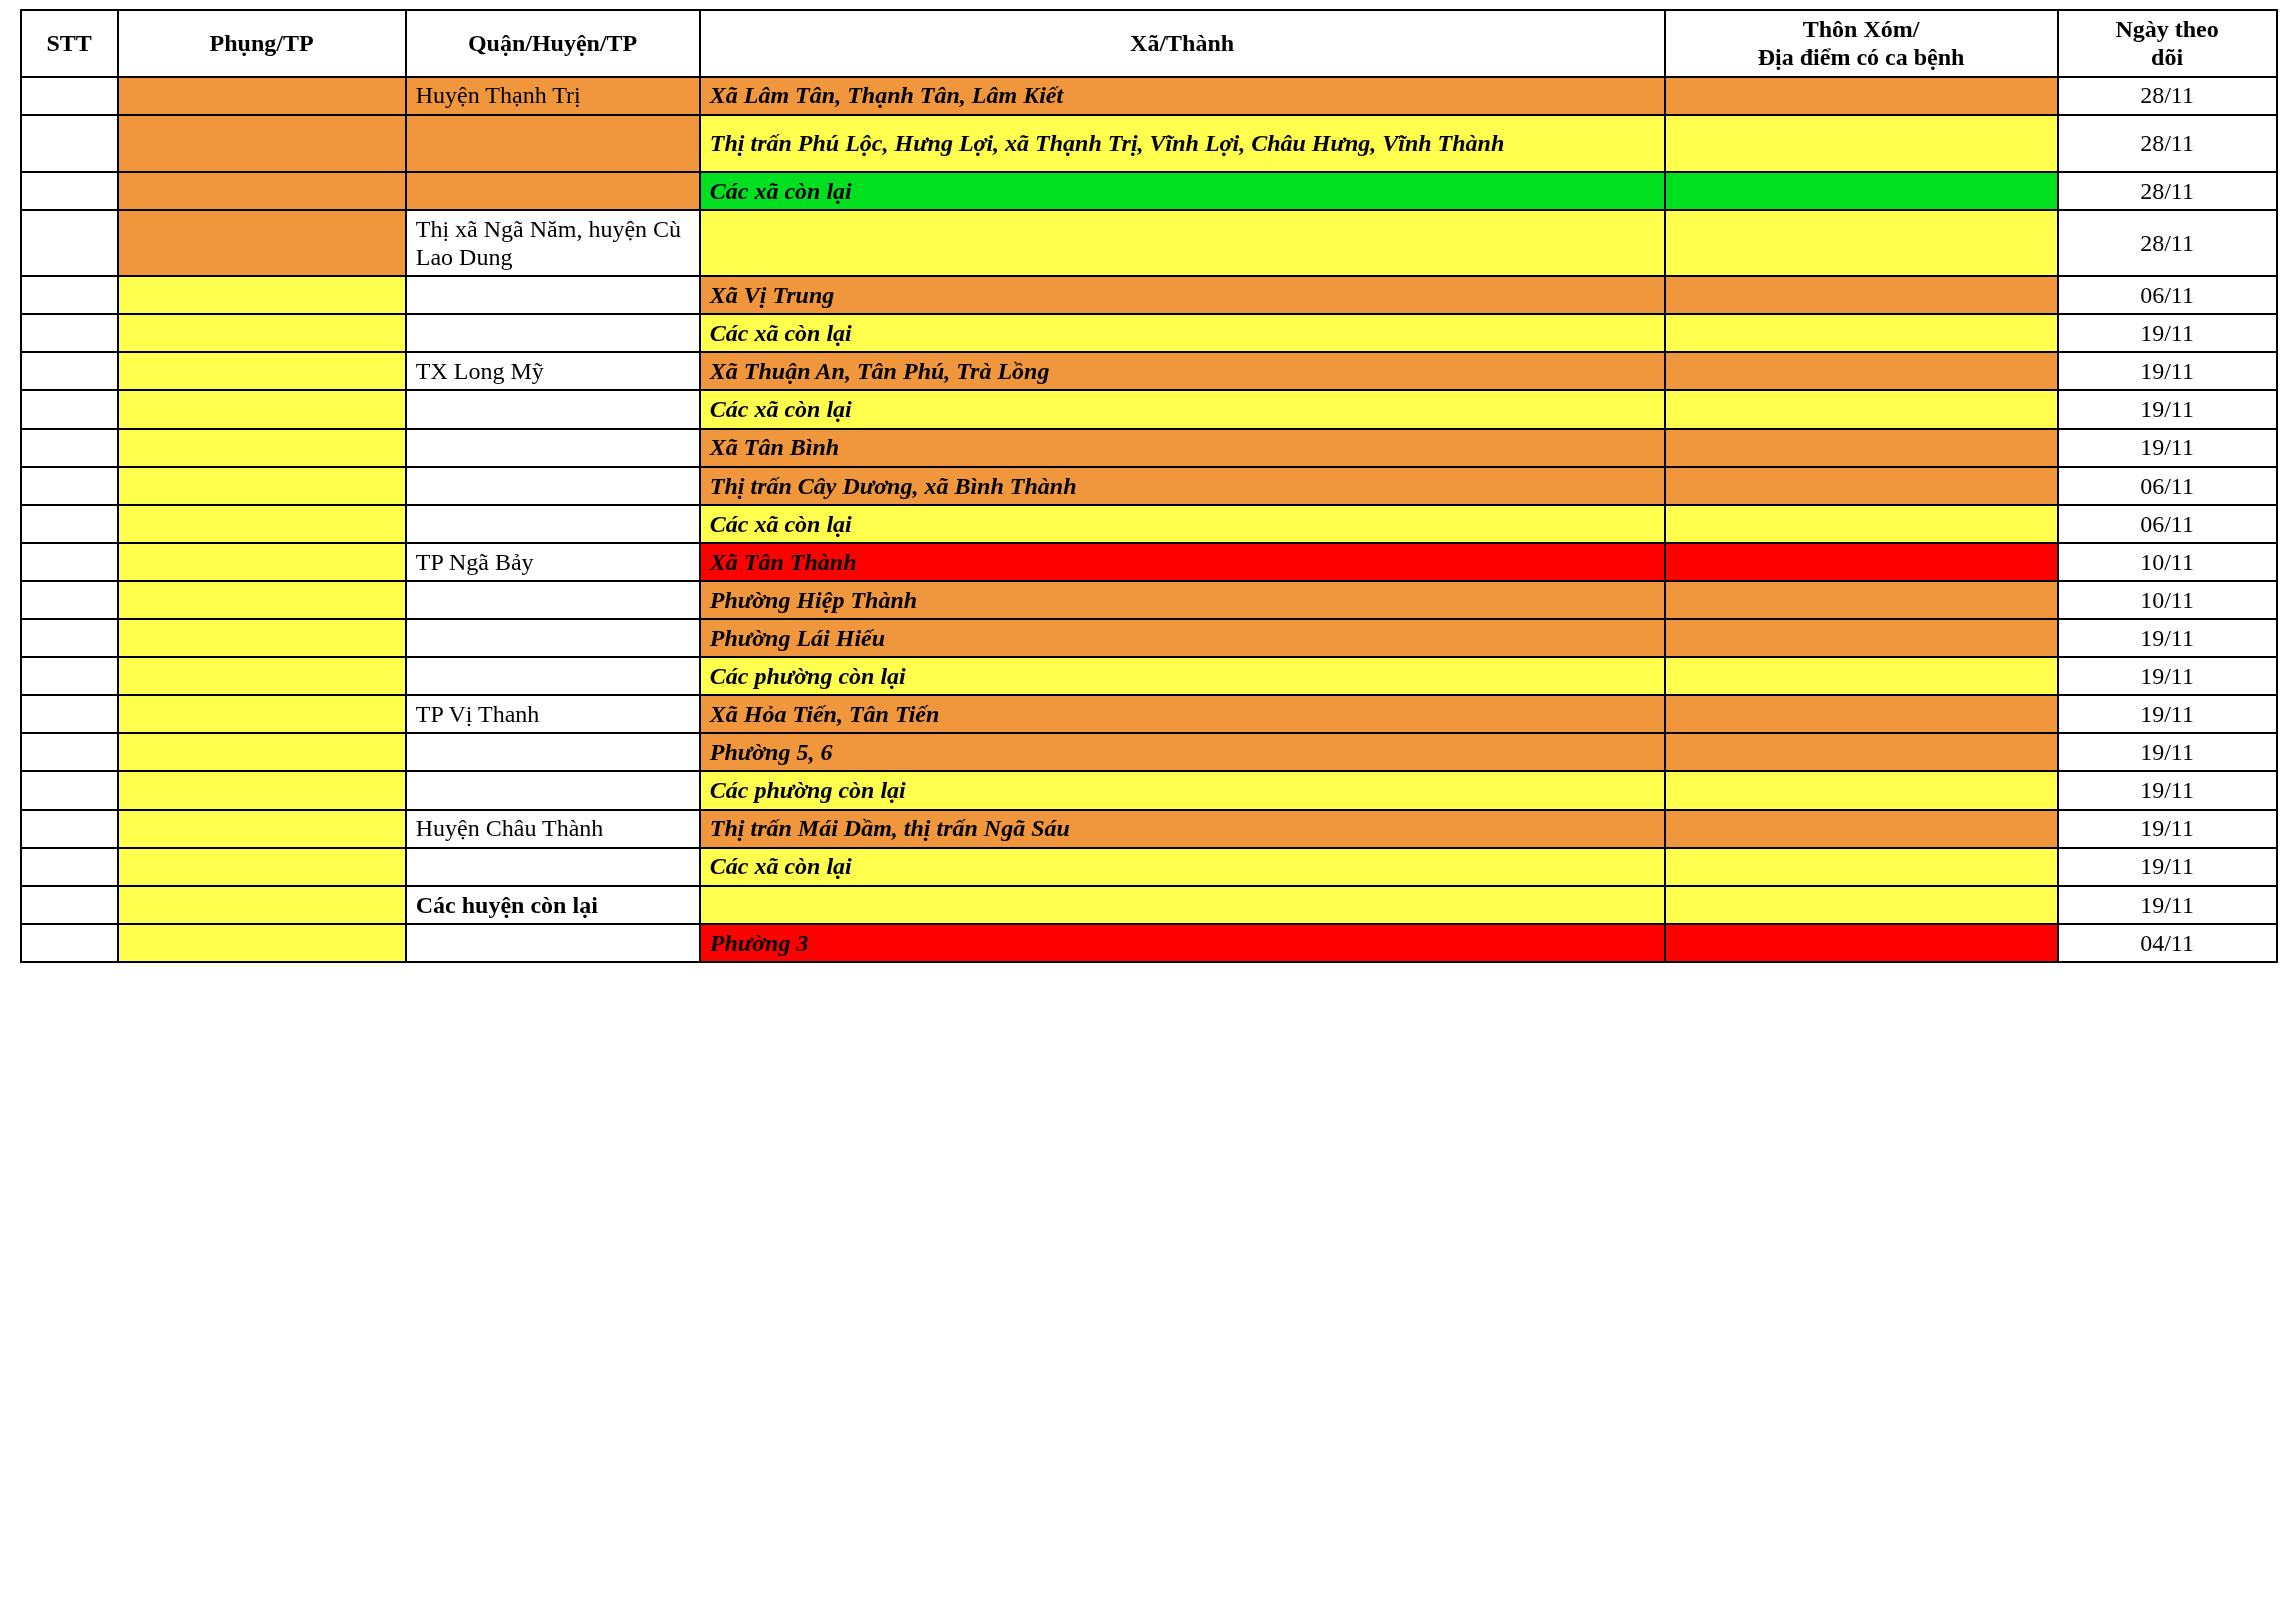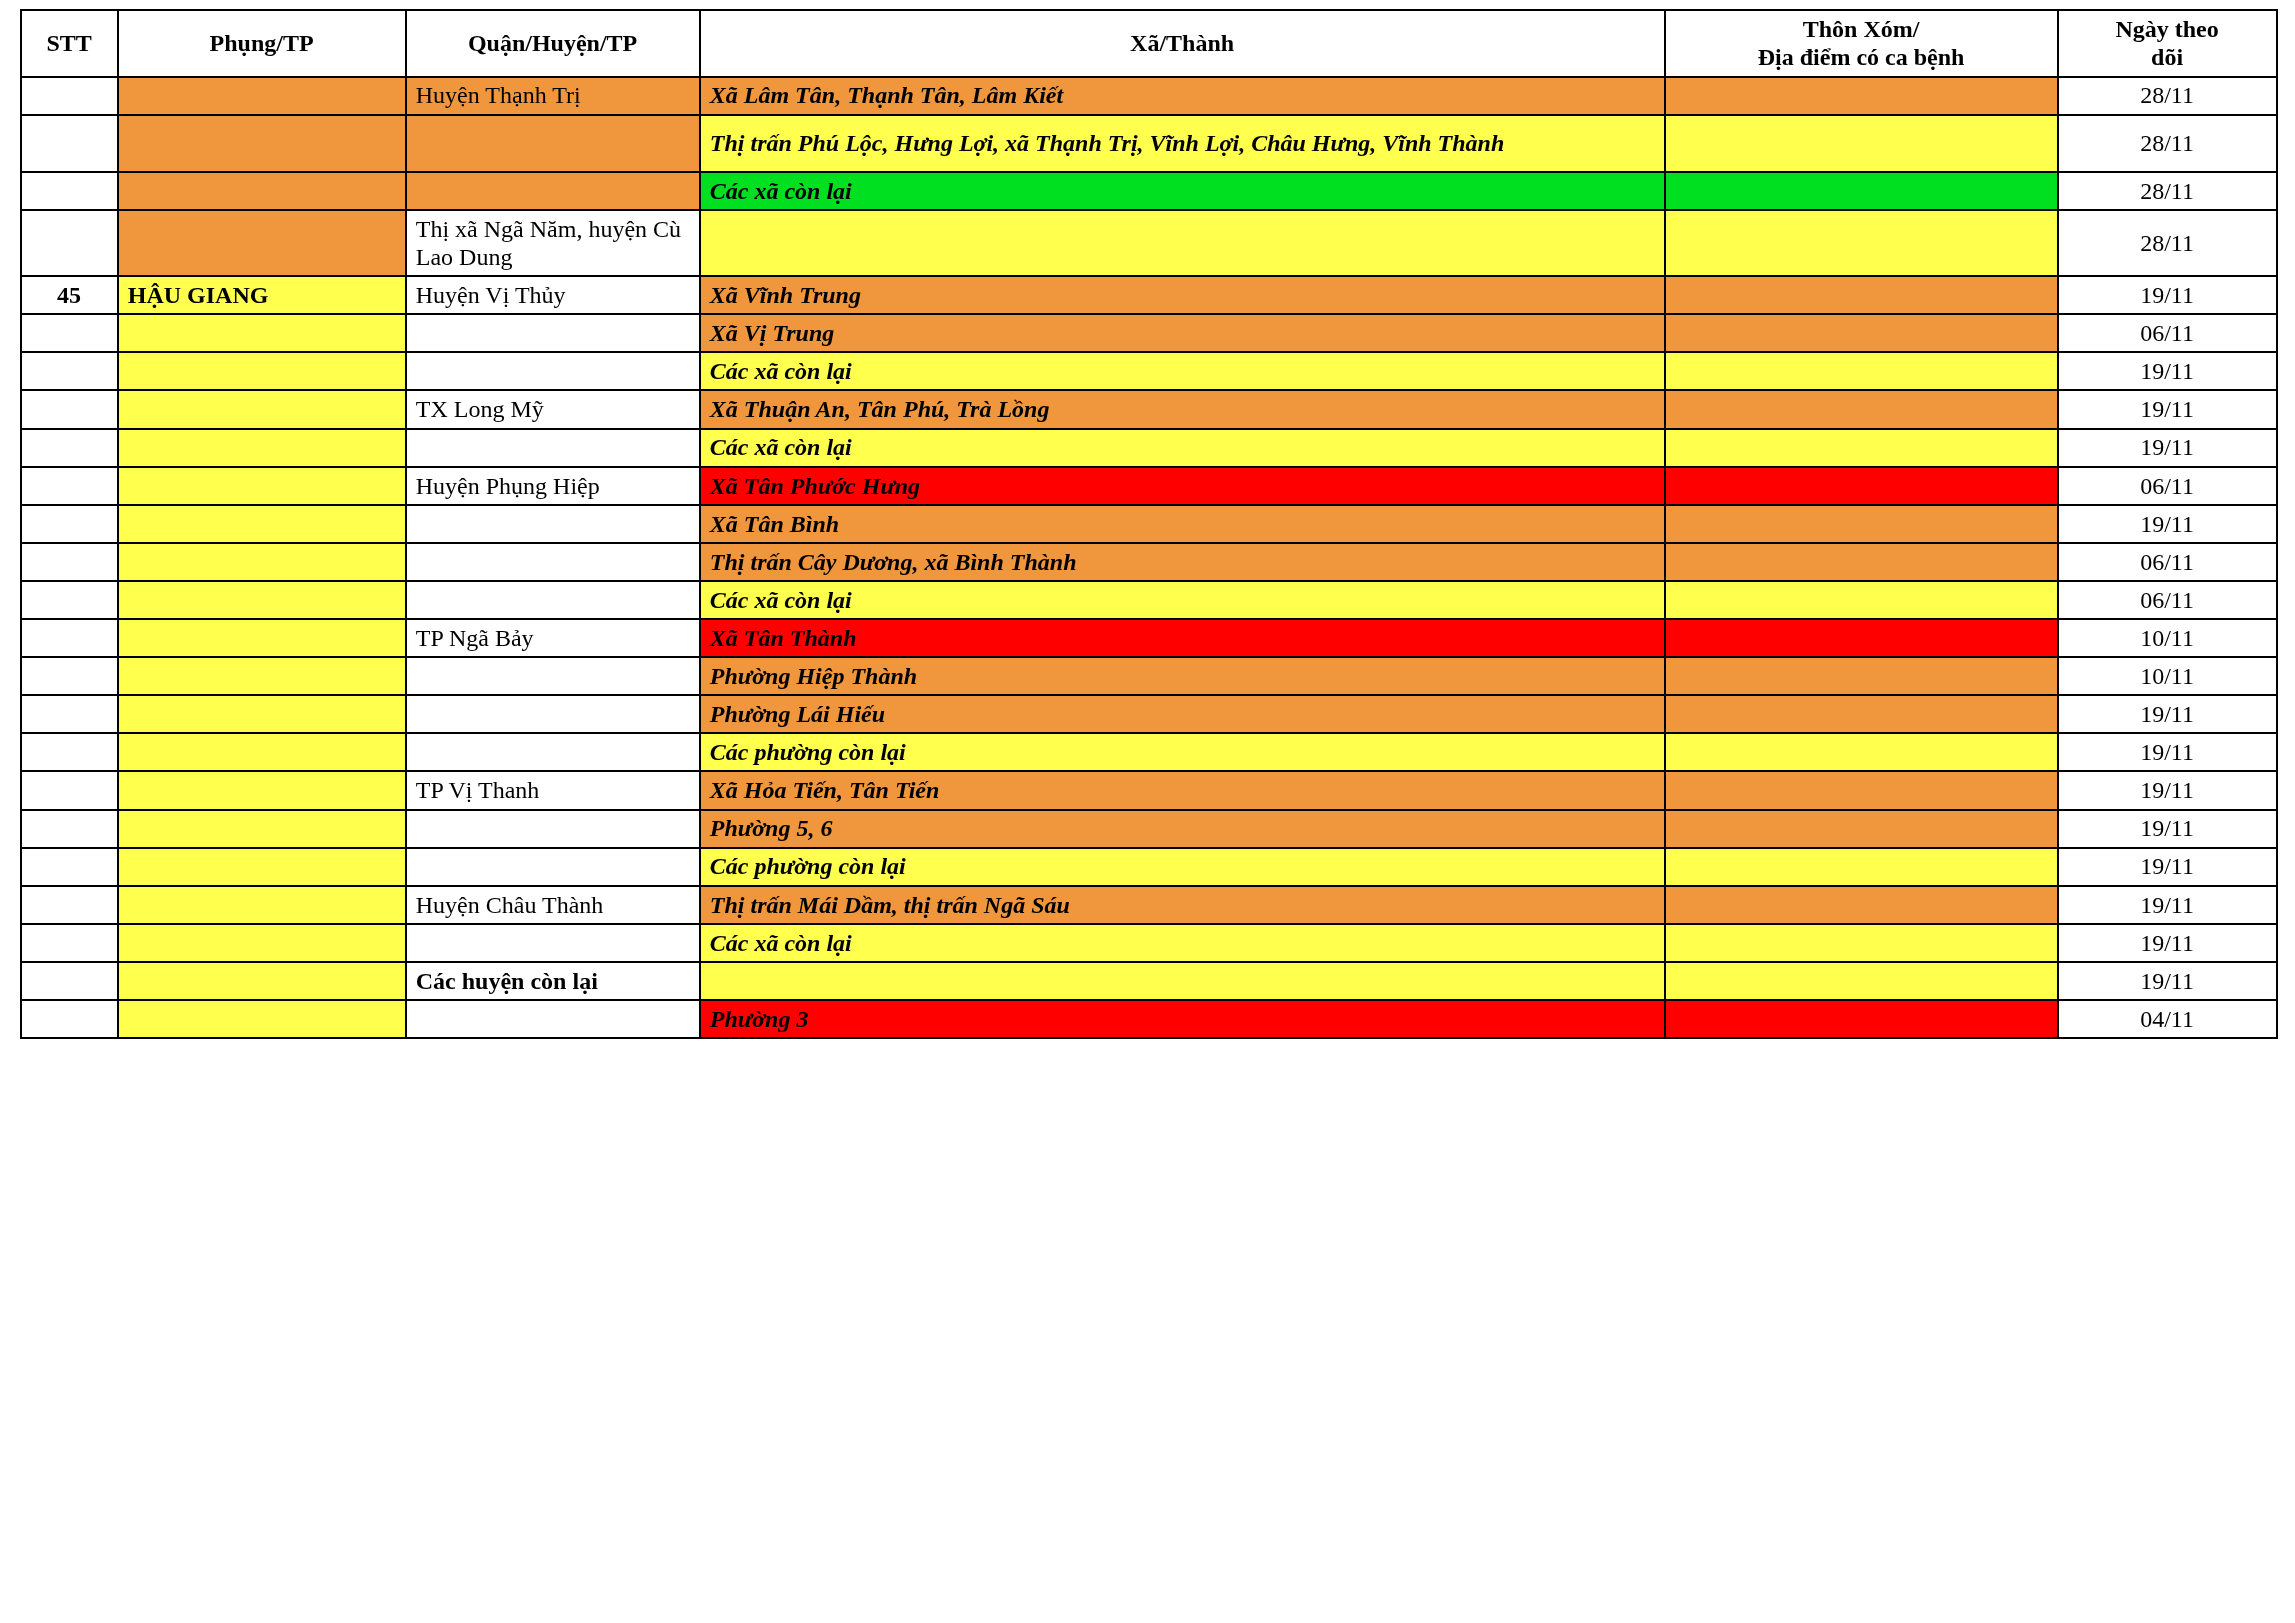--- a/index.html
+++ b/index.html
@@ -140,28 +140,20 @@
         </tr>
         <tr class="h-tall">
           <td class="stt bg-white"></td>
           <td class="prov bg-orange"></td>
           <td class="dist bg-white">Thị xã Ngã Năm, huyện Cù Lao Dung</td>
           <td class="ward bg-yellow"></td>
           <td class="hamlet bg-yellow"></td>
           <td class="date bg-white">28/11</td>
         </tr>
         <tr class="h-norm">
-          <td class="stt bg-white">45</td>
-          <td class="prov bg-yellow">HẬU GIANG</td>
-          <td class="dist bg-white">Huyện Vị Thủy</td>
-          <td class="ward bg-orange">Xã Vĩnh Trung</td>
-          <td class="hamlet bg-orange"></td>
-          <td class="date bg-white">19/11</td>
-        </tr>
-        <tr class="h-norm">
           <td class="stt bg-white"></td>
           <td class="prov bg-yellow"></td>
           <td class="dist bg-white"></td>
           <td class="ward bg-orange">Xã Vị Trung</td>
           <td class="hamlet bg-orange"></td>
           <td class="date bg-white">06/11</td>
         </tr>
         <tr class="h-norm">
           <td class="stt bg-white"></td>
           <td class="prov bg-yellow"></td>
@@ -178,28 +170,20 @@
           <td class="hamlet bg-orange"></td>
           <td class="date bg-white">19/11</td>
         </tr>
         <tr class="h-norm">
           <td class="stt bg-white"></td>
           <td class="prov bg-yellow"></td>
           <td class="dist bg-white"></td>
           <td class="ward bg-yellow">Các xã còn lại</td>
           <td class="hamlet bg-yellow"></td>
           <td class="date bg-white">19/11</td>
-        </tr>
-        <tr class="h-norm">
-          <td class="stt bg-white"></td>
-          <td class="prov bg-yellow"></td>
-          <td class="dist bg-white">Huyện Phụng Hiệp</td>
-          <td class="ward bg-red">Xã Tân Phước Hưng</td>
-          <td class="hamlet bg-red"></td>
-          <td class="date bg-white">06/11</td>
         </tr>
         <tr class="h-norm">
           <td class="stt bg-white"></td>
           <td class="prov bg-yellow"></td>
           <td class="dist bg-white"></td>
           <td class="ward bg-orange">Xã Tân Bình</td>
           <td class="hamlet bg-orange"></td>
           <td class="date bg-white">19/11</td>
         </tr>
         <tr class="h-norm">

